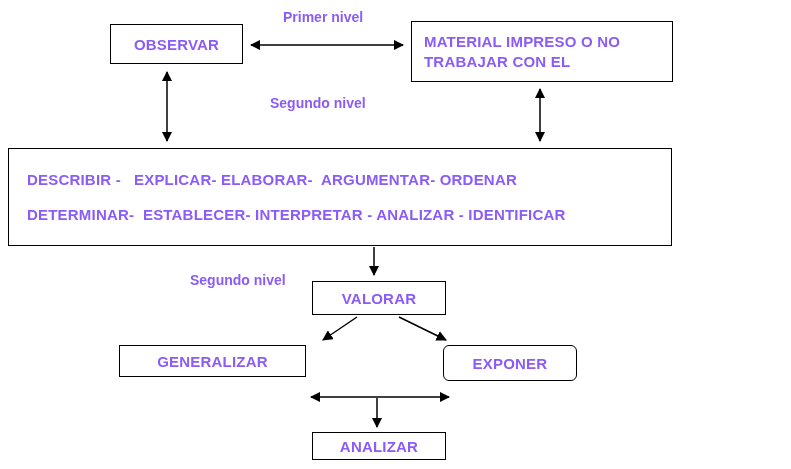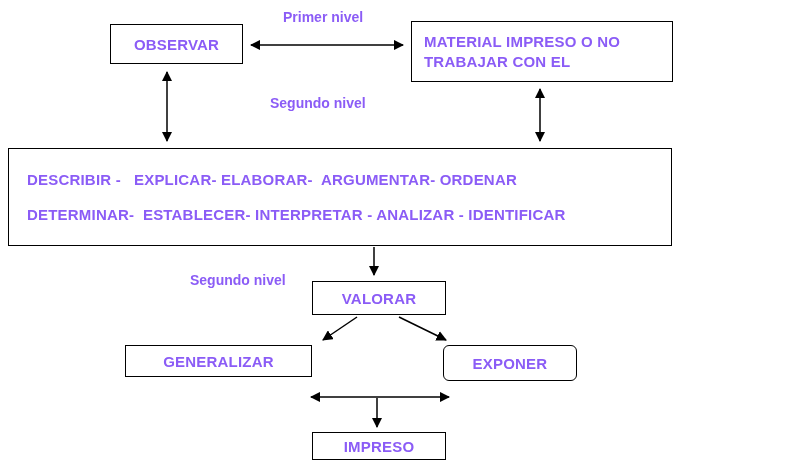--- a/index.html
+++ b/index.html
@@ -91,25 +91,25 @@
 
   <div class="box" style="left:312px; top:281px; width:134px; height:34px;">
     <span>VALORAR</span>
   </div>
 
   <div class="box box-skills" style="left:8px; top:148px; width:664px; height:98px;">
     <div class="skills-line">DESCRIBIR -   EXPLICAR- ELABORAR-  ARGUMENTAR- ORDENAR</div>
     <div class="skills-line">DETERMINAR-  ESTABLECER- INTERPRETAR - ANALIZAR - IDENTIFICAR</div>
   </div>
 
-  <div class="box" style="left:125px; top:345px; width:187px; height:32px;">
+  <div class="box" style="left:119px; top:345px; width:187px; height:32px;">
     <span>GENERALIZAR</span>
   </div>
 
   <div class="box" style="left:443px; top:345px; width:134px; height:36px;border-radius:6px;">
     <span>EXPONER</span>
   </div>
 
   <div class="box" style="left:312px; top:432px; width:134px; height:28px;">
-    <span>IMPRESO</span>
+    <span>ANALIZAR</span>
   </div>
 
 </div>
 
 </body></html>

